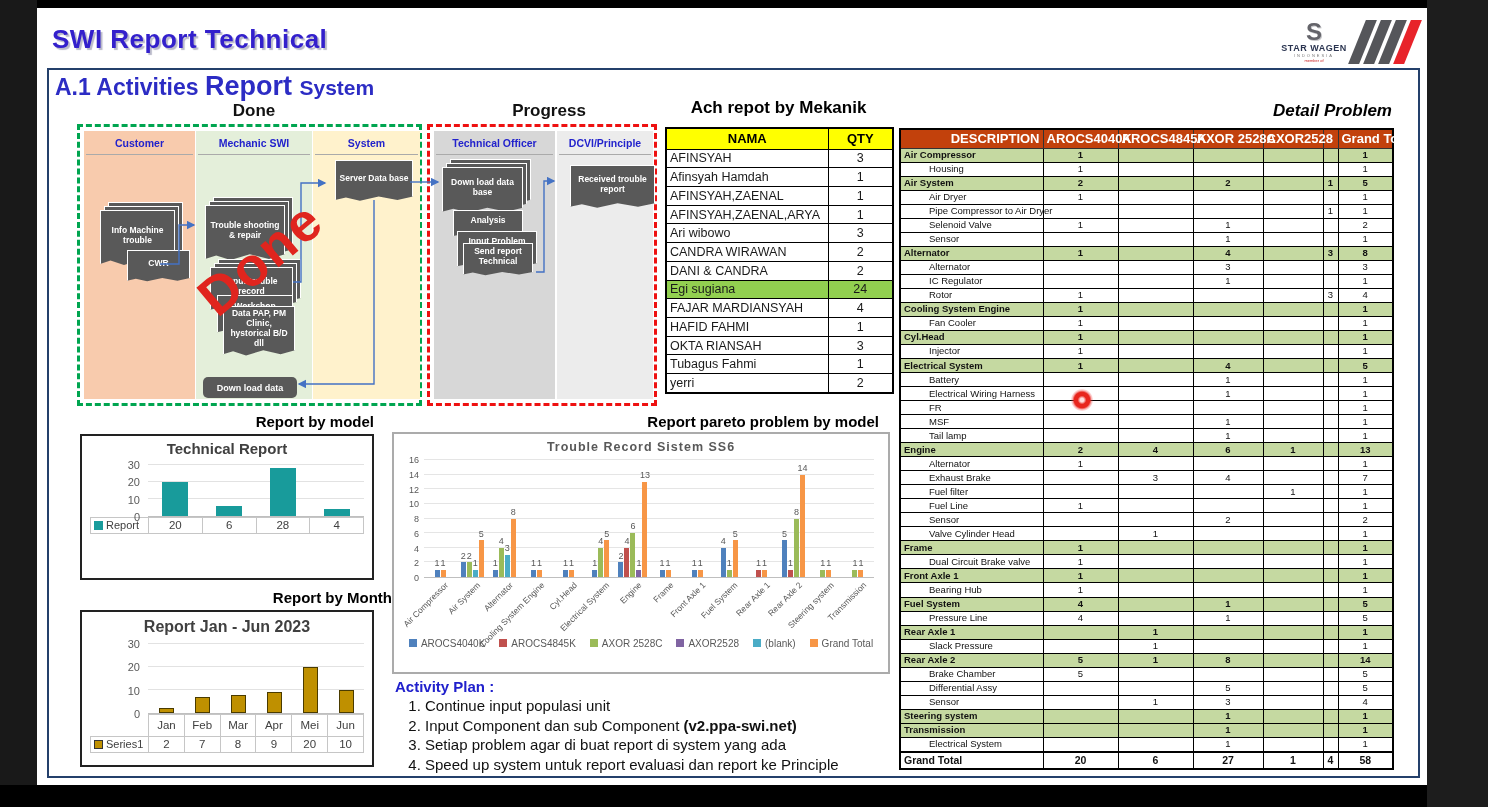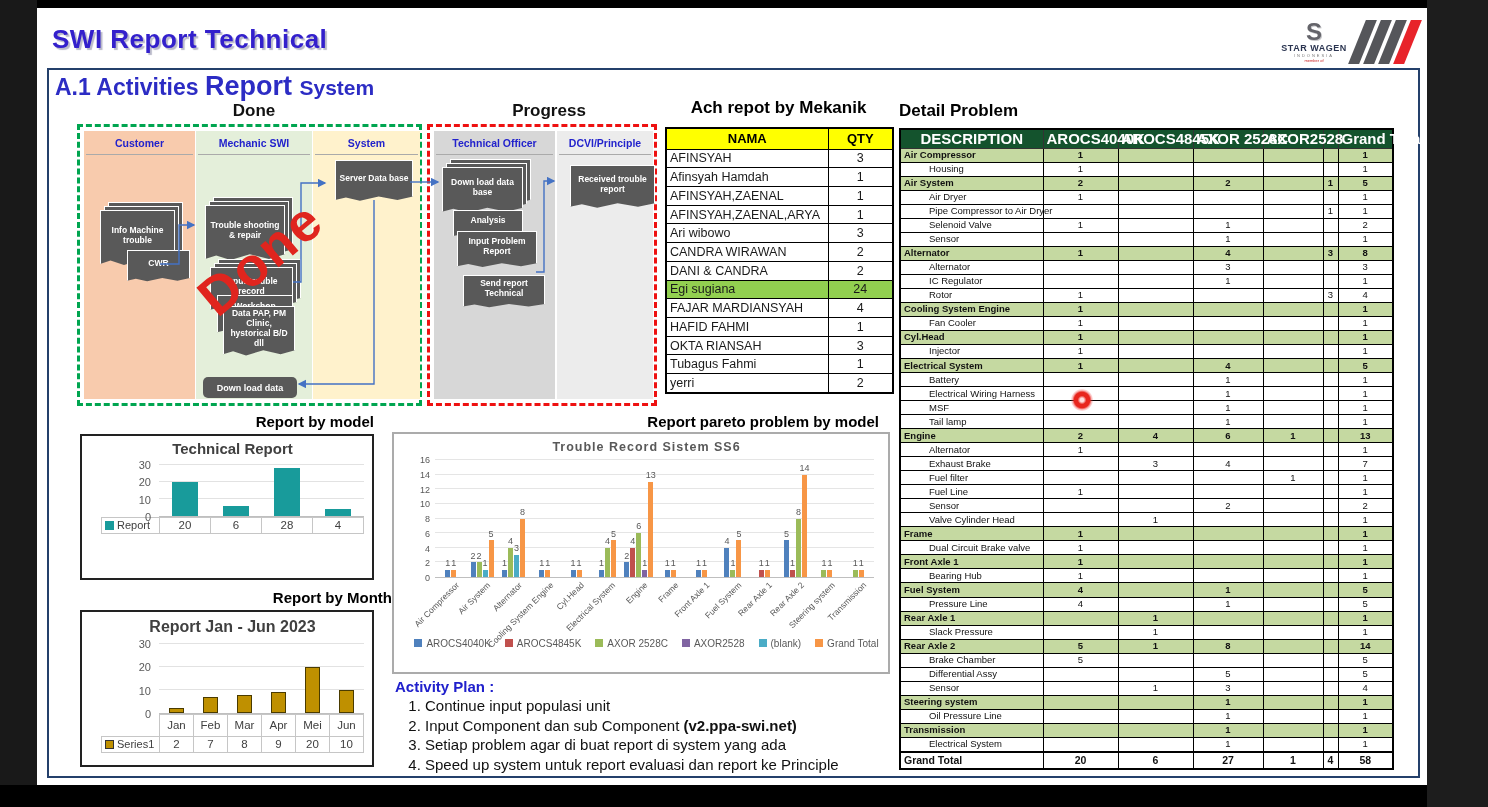--- a/index.html
+++ b/index.html
@@ -64,35 +64,35 @@
 
   
   .mek-title { position:absolute; left:616px; top:28px; width:227px; text-align:center; font-size:17px; font-weight:bold; color:#000; }
   .mek-table { position:absolute; left:616px; top:57px; width:227px; height:267px; border-collapse:collapse; table-layout:fixed; border:2px solid #000; }
   .mek-table th { background:#FFFF00; font-size:13px; font-weight:bold; border:1px solid #000; text-align:center; height:21px; }
   .mek-table td { border:1px solid #000; font-size:12.5px; padding:0 3px; color:#1a1a1a; }
   .mek-table td.qty { text-align:center; }
   .mek-table tr.hl td { background:#92D050; }
 
   
-  .det-title { position:absolute; left:850px; top:31px; width:493px; text-align:left; font-size:17px; font-weight:bold; color:#000; }
+  .det-title { position:absolute; left:850px; top:31px; width:493px; text-align:right; font-size:17px; font-weight:bold; color:#000;font-style:italic; }
   .det-table { position:absolute; left:850px; top:58px; width:493px; height:642px; border-collapse:collapse; table-layout:fixed; border:2px solid #000; }
-  .det-table th { background:#14532d; color:#fff; font-size:15px; text-align:center; padding:0 3px; border:1px solid #333; height:19px; white-space:nowrap; }
+  .det-table th { background:#c2410c; color:#fff; font-size:13px; text-align:right; padding:0 3px; border:1px solid #333; height:19px; white-space:nowrap; }
   .det-table td { border:1px solid #000; font-size:9.5px; padding:0 3px; color:#111; line-height:1.05; text-align:center; }
   .det-table td.lbl { text-align:left; white-space:nowrap; }
   .det-table tr.r-c td { background:#C5D9A1; font-weight:bold; }
   .det-table tr.r-i td.lbl { padding-left:28px; }
   .det-table tr.r-t td { font-weight:bold; border-top:2px solid #000; font-size:10.5px; }
 
   
   .chart-label { position:absolute; font-size:15px; font-weight:bold; color:#000; text-align:right; }
   .lbl-model { left:31px; top:343px; width:294px; }
   .lbl-month { left:49px; top:519px; width:294px; }
   .lbl-pareto { left:332px; top:343px; width:498px; }
-  .cbox { position:absolute; background:#fff;padding-left:11px; }
+  .cbox { position:absolute; background:#fff; }
   #chart-model { left:31px; top:364px; width:294px; height:146px; border:2px solid #222; }
   #chart-month { left:31px; top:540px; width:294px; height:157px; border:2px solid #222; }
   #chart-pareto { left:343px; top:362px; width:498px; height:242px; border:2px solid #ababab; }
 
   .sb-title { text-align:center; font-weight:bold; color:#404040; }
   #chart-model .sb-title { font-size:15px; margin-top:4px; }
   #chart-month .sb-title { font-size:16px; margin-top:6px; }
   .sb-main { display:flex; margin:8px 8px 0 8px; position:relative; }
   #chart-model .sb-main { height:52px; }
   #chart-month .sb-main { height:70px; }
@@ -230,21 +230,21 @@
           <div class="doc ghost g2"></div>
           <div class="doc ghost g1"></div>
           <div class="doc">Down load data base</div>
         </div>
         <div class="stack" style="left:23px;top:83px;width:70px;height:28px">
           <div class="doc">Analysis</div>
         </div>
         <div class="stack" style="left:27px;top:104px;width:80px;height:38px">
           <div class="doc">Input Problem Report</div>
         </div>
-        <div class="stack" style="left:33px;top:148px;width:82px;height:34px">
+        <div class="stack" style="left:33px;top:116px;width:70px;height:34px">
           <div class="doc">Send report Technical</div>
         </div>
         <div class="stack" style="left:140px;top:38px;width:85px;height:45px">
           <div class="doc">Received trouble report</div>
         </div>
       </div>
 
       <svg class="flow-arrows" viewBox="0 0 580 282">
         <defs>
           <marker id="arr" markerWidth="7" markerHeight="7" refX="5" refY="3" orient="auto">
@@ -501,20 +501,29 @@
             <tr class="r-i">
               <td class="lbl">Electrical Wiring Harness</td>
               <td class="val"></td>
               <td class="val"></td>
               <td class="val">1</td>
               <td class="val"></td>
               <td class="val"></td>
               <td class="val">1</td>
             </tr>
             <tr class="r-i">
+              <td class="lbl">FR</td>
+              <td class="val"></td>
+              <td class="val"></td>
+              <td class="val"></td>
+              <td class="val"></td>
+              <td class="val"></td>
+              <td class="val">1</td>
+            </tr>
+            <tr class="r-i">
               <td class="lbl">MSF</td>
               <td class="val"></td>
               <td class="val"></td>
               <td class="val">1</td>
               <td class="val"></td>
               <td class="val"></td>
               <td class="val">1</td>
             </tr>
             <tr class="r-i">
               <td class="lbl">Tail lamp</td>
@@ -691,29 +700,20 @@
               <td class="lbl">Sensor</td>
               <td class="val"></td>
               <td class="val">1</td>
               <td class="val">3</td>
               <td class="val"></td>
               <td class="val"></td>
               <td class="val">4</td>
             </tr>
             <tr class="r-c">
               <td class="lbl">Steering system</td>
-              <td class="val"></td>
-              <td class="val"></td>
-              <td class="val">1</td>
-              <td class="val"></td>
-              <td class="val"></td>
-              <td class="val">1</td>
-            </tr>
-            <tr class="r-i">
-              <td class="lbl">Oil Pressure Line</td>
               <td class="val"></td>
               <td class="val"></td>
               <td class="val">1</td>
               <td class="val"></td>
               <td class="val"></td>
               <td class="val">1</td>
             </tr>
             <tr class="r-c">
               <td class="lbl">Transmission</td>
               <td class="val"></td>

